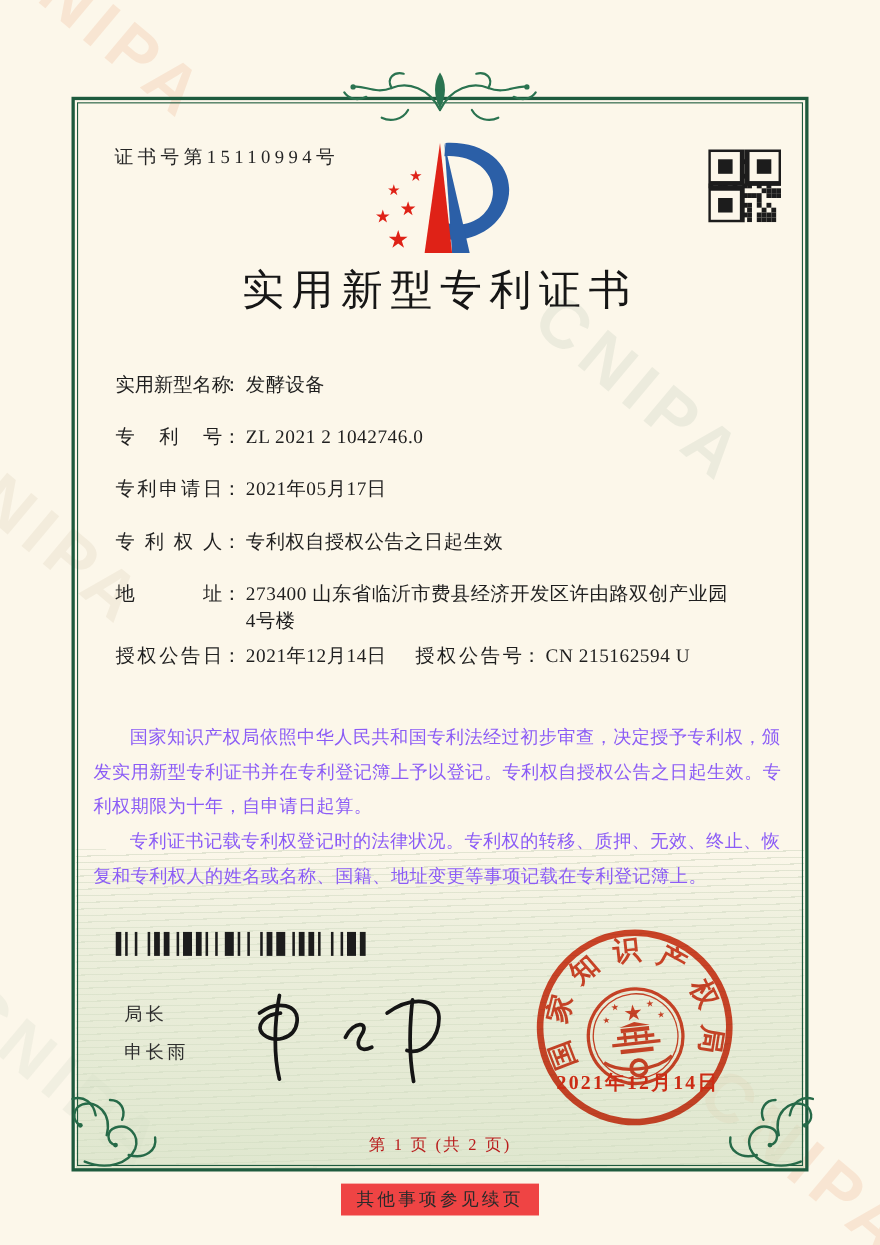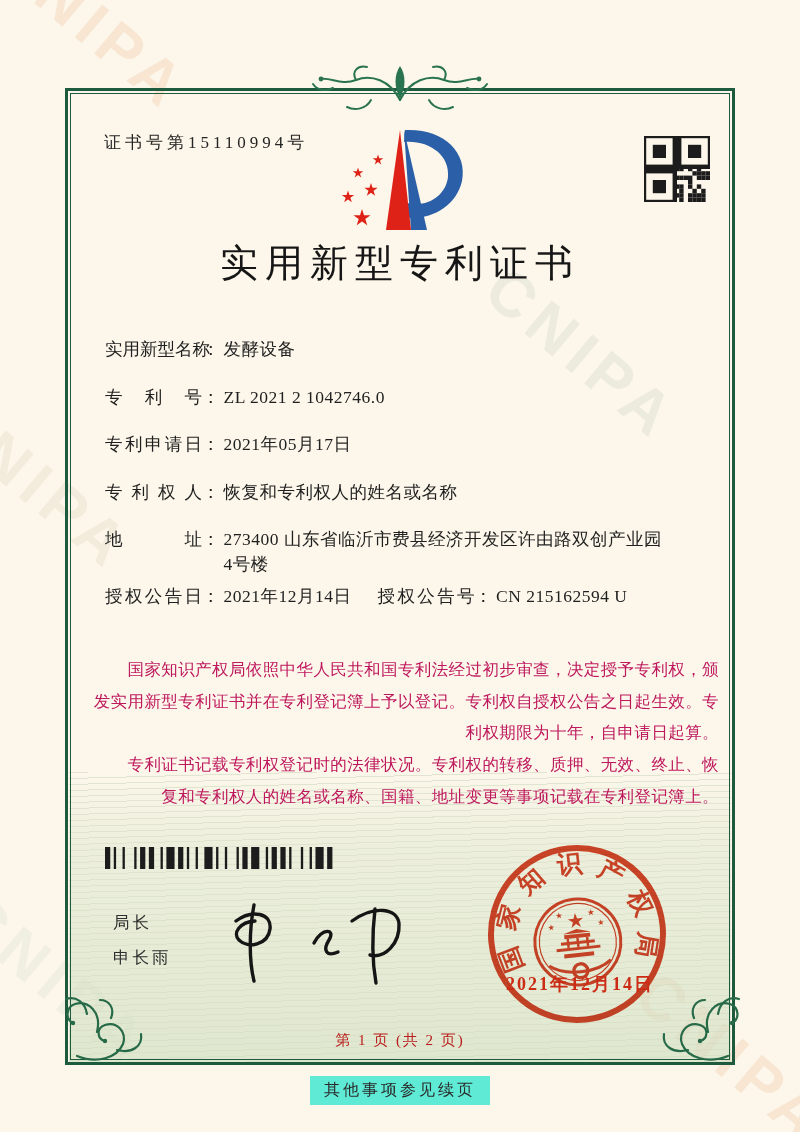--- a/index.html
+++ b/index.html
@@ -53,40 +53,40 @@
   .fields{position:absolute;left:105px;top:337px;width:575px;z-index:4;font-size:17.5px;}
   .frow{margin-bottom:23px;line-height:1.4;white-space:nowrap;}
   .frow-addr{margin-bottom:6px;white-space:normal;}
   .flabel{display:inline-block;width:97px;text-align:justify;text-align-last:justify;vertical-align:top;}
   .fcolon{display:inline-block;vertical-align:top;margin-right:4px;}
   .fval{display:inline-block;vertical-align:top;letter-spacing:.5px;}
   .frow-addr .fval{max-width:444px;line-height:1.45;}
   .fgroup2{margin-left:26px;}
 
   .body-text{position:absolute;left:85px;top:654px;width:634px;z-index:4;
-             font-size:16.5px;line-height:1.92;color:#be185d;text-align:right;}
+             font-size:16.5px;line-height:1.92;color:#8b5cf6;}
   .body-text p{text-indent:2em;letter-spacing:.4px;}
 
   .barcode{position:absolute;left:105px;top:847px;z-index:4;}
   .signer{position:absolute;left:113px;top:905px;z-index:4;
           font-family:Liberation Sans, sans-serif;
           font-size:16.5px;line-height:2.1;letter-spacing:3px;color:#2e2e2e;}
   .signature{position:absolute;left:222px;top:891px;z-index:4;}
 
   .seal{position:absolute;left:484px;top:841px;width:186px;height:186px;z-index:3;
         transform:rotate(-6deg);opacity:.93;mix-blend-mode:multiply;}
   .seal-ring text{font-family:"Liberation Serif","DejaVu Serif",serif;
         font-size:25px;font-weight:bold;fill:var(--red);}
   .seal-date{position:absolute;left:474px;top:972px;width:212px;text-align:center;z-index:5;
         color:#cc2c15;font-size:18px;font-weight:600;letter-spacing:2px;}
 
   .page-num{position:absolute;left:0;top:1031px;width:800px;text-align:center;z-index:4;
         font-size:15px;letter-spacing:2px;color:#b91c1c;}
   .footer-note{position:absolute;left:0;top:1076px;width:800px;text-align:center;z-index:4;}
-  .footer-note span{display:inline-block;background:#5eead4;padding:4px 14px;
+  .footer-note span{display:inline-block;background:#ef4444;padding:4px 14px;
         font-size:16px;letter-spacing:3px;color:#2a2a2a;}
 </style>
 </head>
 <body>
 
 <div class="page">
 
   <span class="wm wm1">CNIPA</span>
   <span class="wm wm2">CNIPA</span>
   <span class="wm wm3">CNIPA</span>
@@ -211,21 +211,21 @@
     <div class="frow">
       <span class="flabel">实用新型名称</span><span class="fcolon">：</span><span class="fval">发酵设备</span>
     </div>
     <div class="frow">
       <span class="flabel">专利号</span><span class="fcolon">：</span><span class="fval">ZL 2021 2 1042746.0</span>
     </div>
     <div class="frow">
       <span class="flabel">专利申请日</span><span class="fcolon">：</span><span class="fval">2021年05月17日</span>
     </div>
     <div class="frow">
-      <span class="flabel">专利权人</span><span class="fcolon">：</span><span class="fval">恢复和专利权人的姓名或名称</span>
+      <span class="flabel">专利权人</span><span class="fcolon">：</span><span class="fval">专利权自授权公告之日起生效</span>
     </div>
     <div class="frow frow-addr">
       <span class="flabel">地址</span><span class="fcolon">：</span><span class="fval">273400 山东省临沂市费县经济开发区许由路双创产业园4号楼</span>
     </div>
     <div class="frow">
       <span class="fgroup"><span class="flabel">授权公告日</span><span class="fcolon">：</span><span class="fval">2021年12月14日</span></span><span class="fgroup fgroup2"><span class="flabel">授权公告号</span><span class="fcolon">：</span><span class="fval">CN 215162594 U</span></span>
     </div>
   </div>
 
   <div class="body-text">

